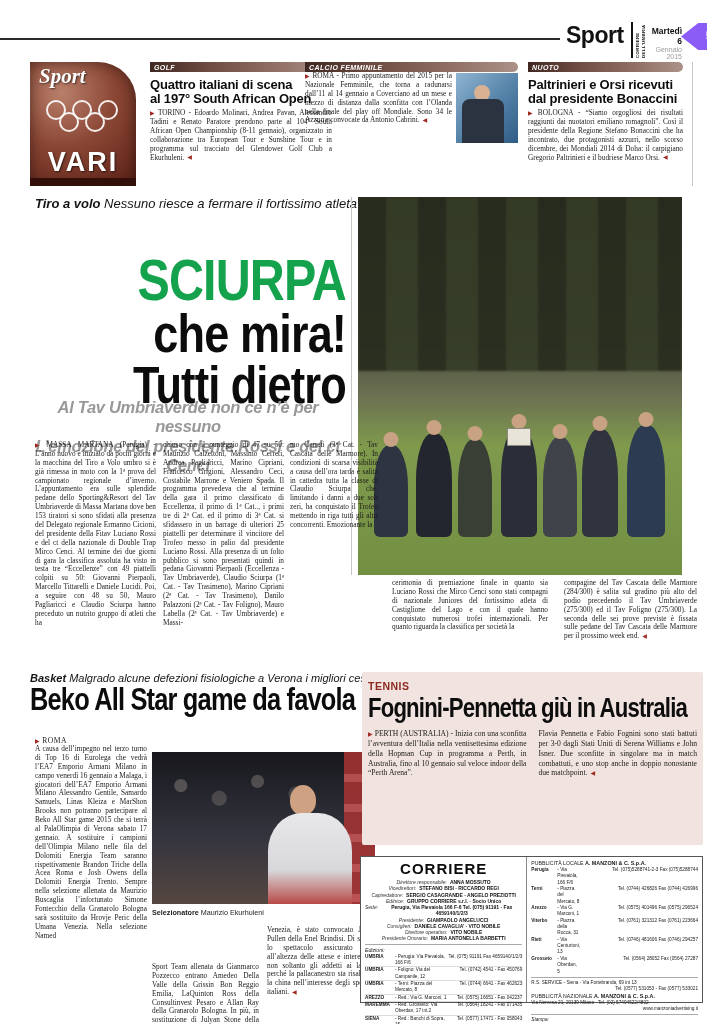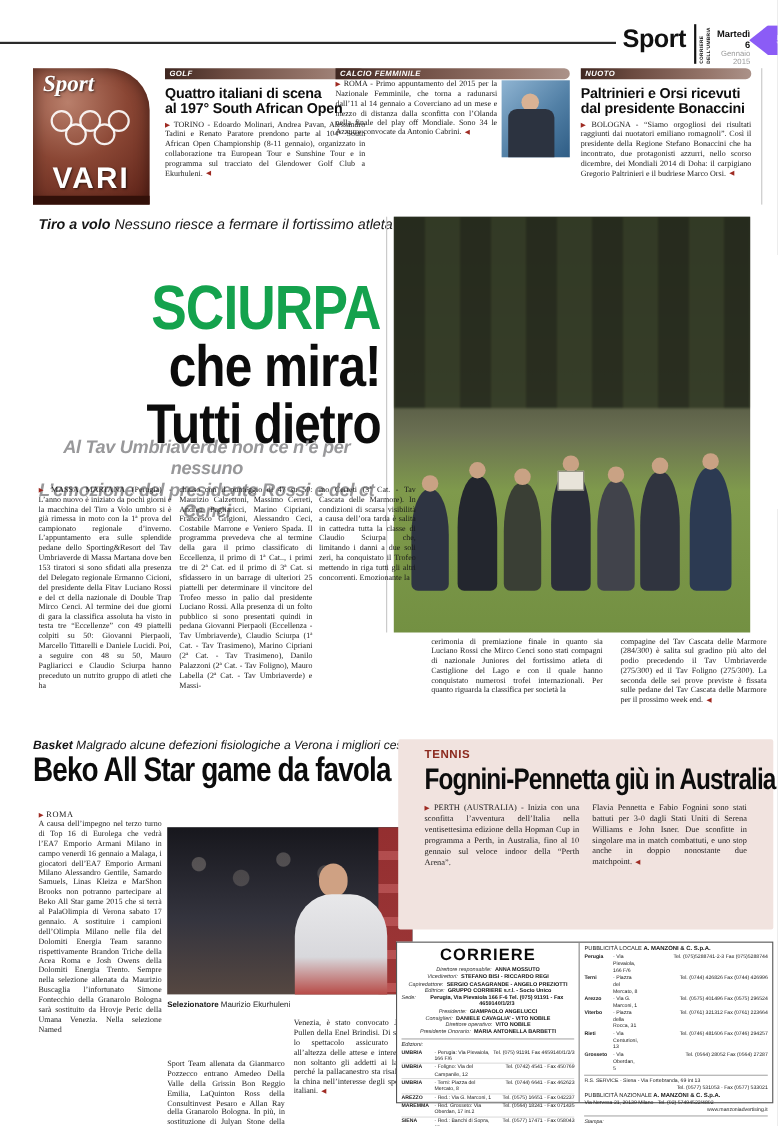--- a/index.html
+++ b/index.html
@@ -100,21 +100,21 @@
   #b-photo .bfig-head{position:absolute;left:62%;top:22%;width:26px;height:30px;border-radius:50% 50% 45% 45%;background:#cfa183;}
   #b-photo .bfig-body{position:absolute;left:52%;top:40%;width:84px;height:95px;border-radius:40% 40% 0 0;
      background:linear-gradient(180deg,#e8e8ea 0%,#d8d8dc 60%,#b33a35 100%);}
   #b-caption{position:absolute;left:152px;top:908px;width:223px;font-family:"Liberation Sans",sans-serif;font-size:7.2px;color:#222;}
   #b-caption .cb{font-weight:bold;}
   #b-col2{left:152px;top:924px;width:107px;height:88px;margin-top:39px;}
   #b-col3{left:267px;top:926px;width:108px;height:88px;}
 
   
   #tennis{position:absolute;left:362px;top:672px;width:341px;height:173px;background:#f1e3df;
-     padding:8px 24px;box-sizing:border-box;border-radius:2px;}
+     padding:8px 6px;box-sizing:border-box;border-radius:2px;}
   #tennis .ttag{font:bold 10.5px "Liberation Sans",sans-serif;color:#8c2a1f;letter-spacing:.5px;}
   #tennis h2{margin:3px 0 7px 0;font:bold 27px/1 "Liberation Sans",sans-serif;letter-spacing:-1px;
      transform:scaleX(.82);transform-origin:0 50%;white-space:nowrap;color:#0d0d0d;}
   #tennis .tcols{display:flex;gap:12px;}
   #tennis .tcols p{width:50%;font-size:7.6px;line-height:1.3;text-align:justify;margin:0;}
 
   
   #colophon{position:absolute;left:360px;top:856px;width:343px;height:147px;border:1px solid #555;
      box-sizing:border-box;display:flex;background:#fff;font-family:"Liberation Sans",sans-serif;}
   #colophon .cl{width:178px;border-right:1px solid #888;padding:3px 4px;box-sizing:border-box;}

